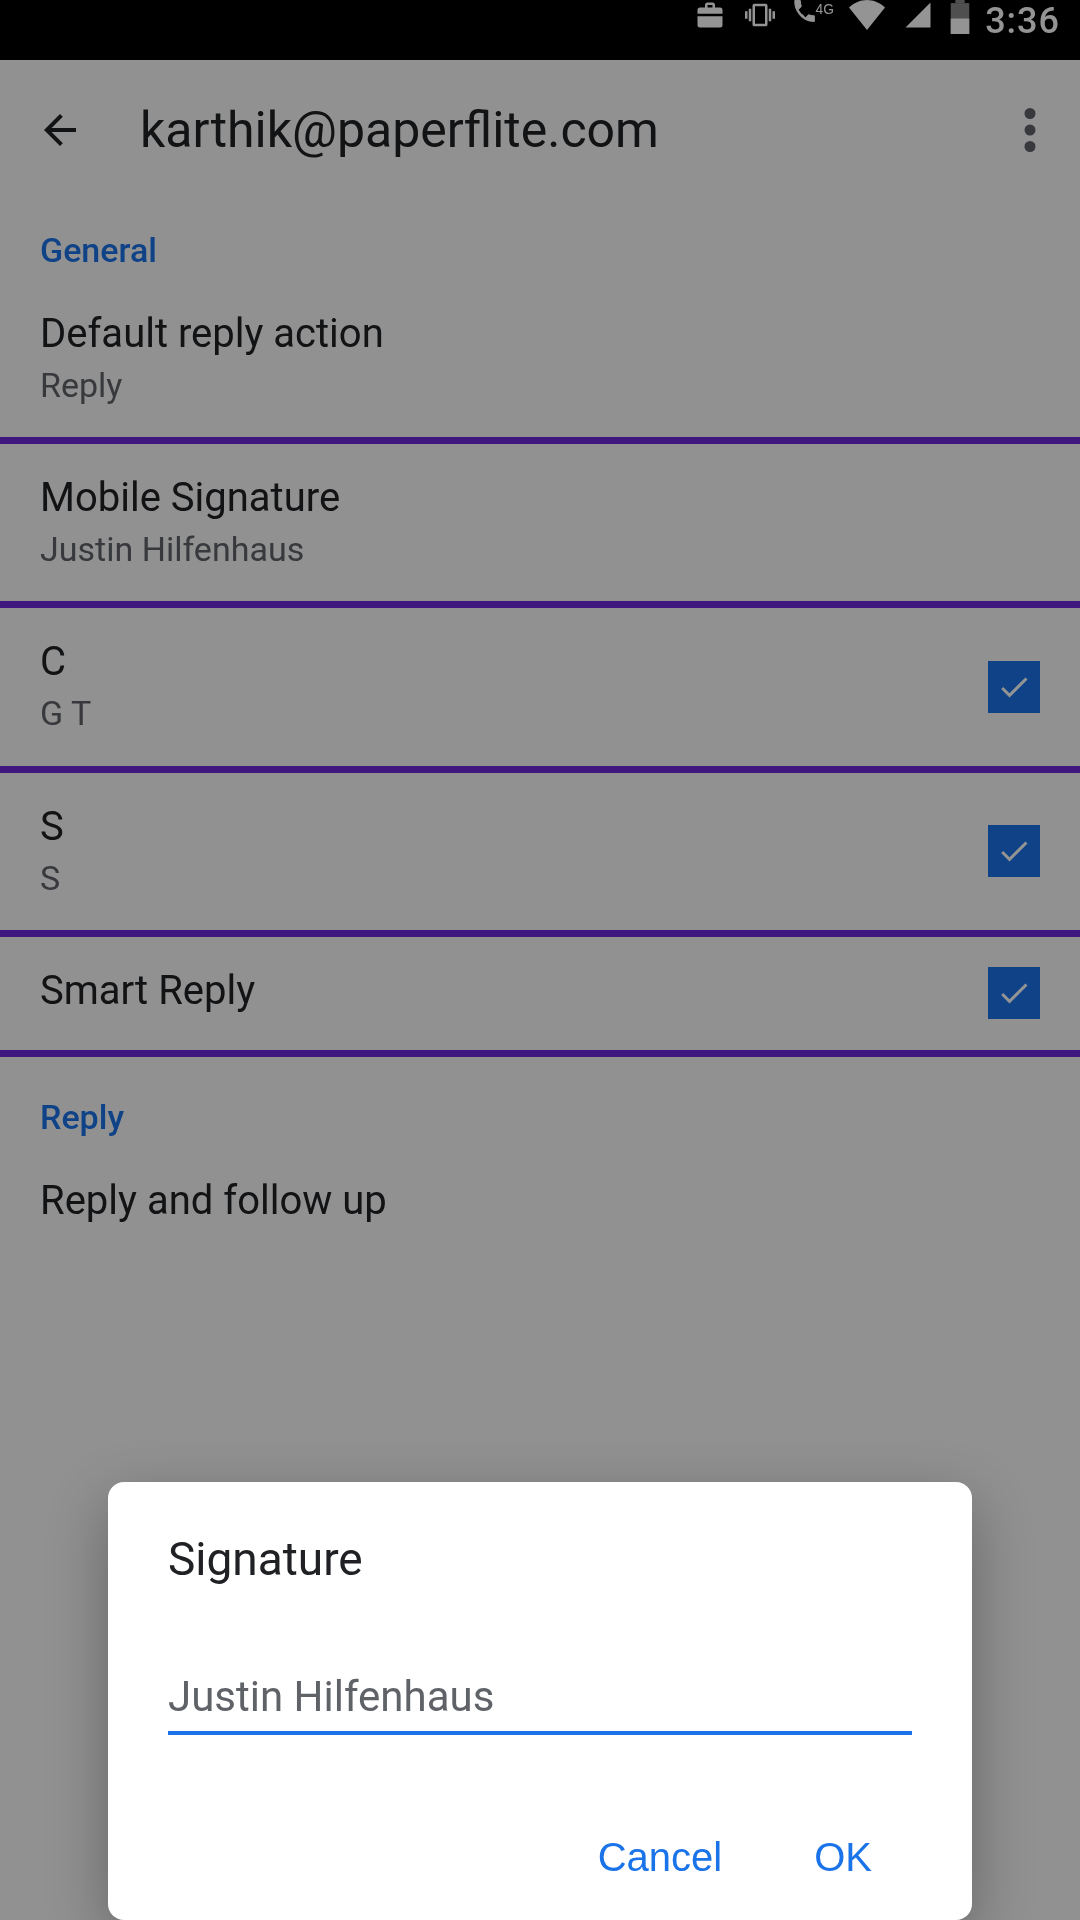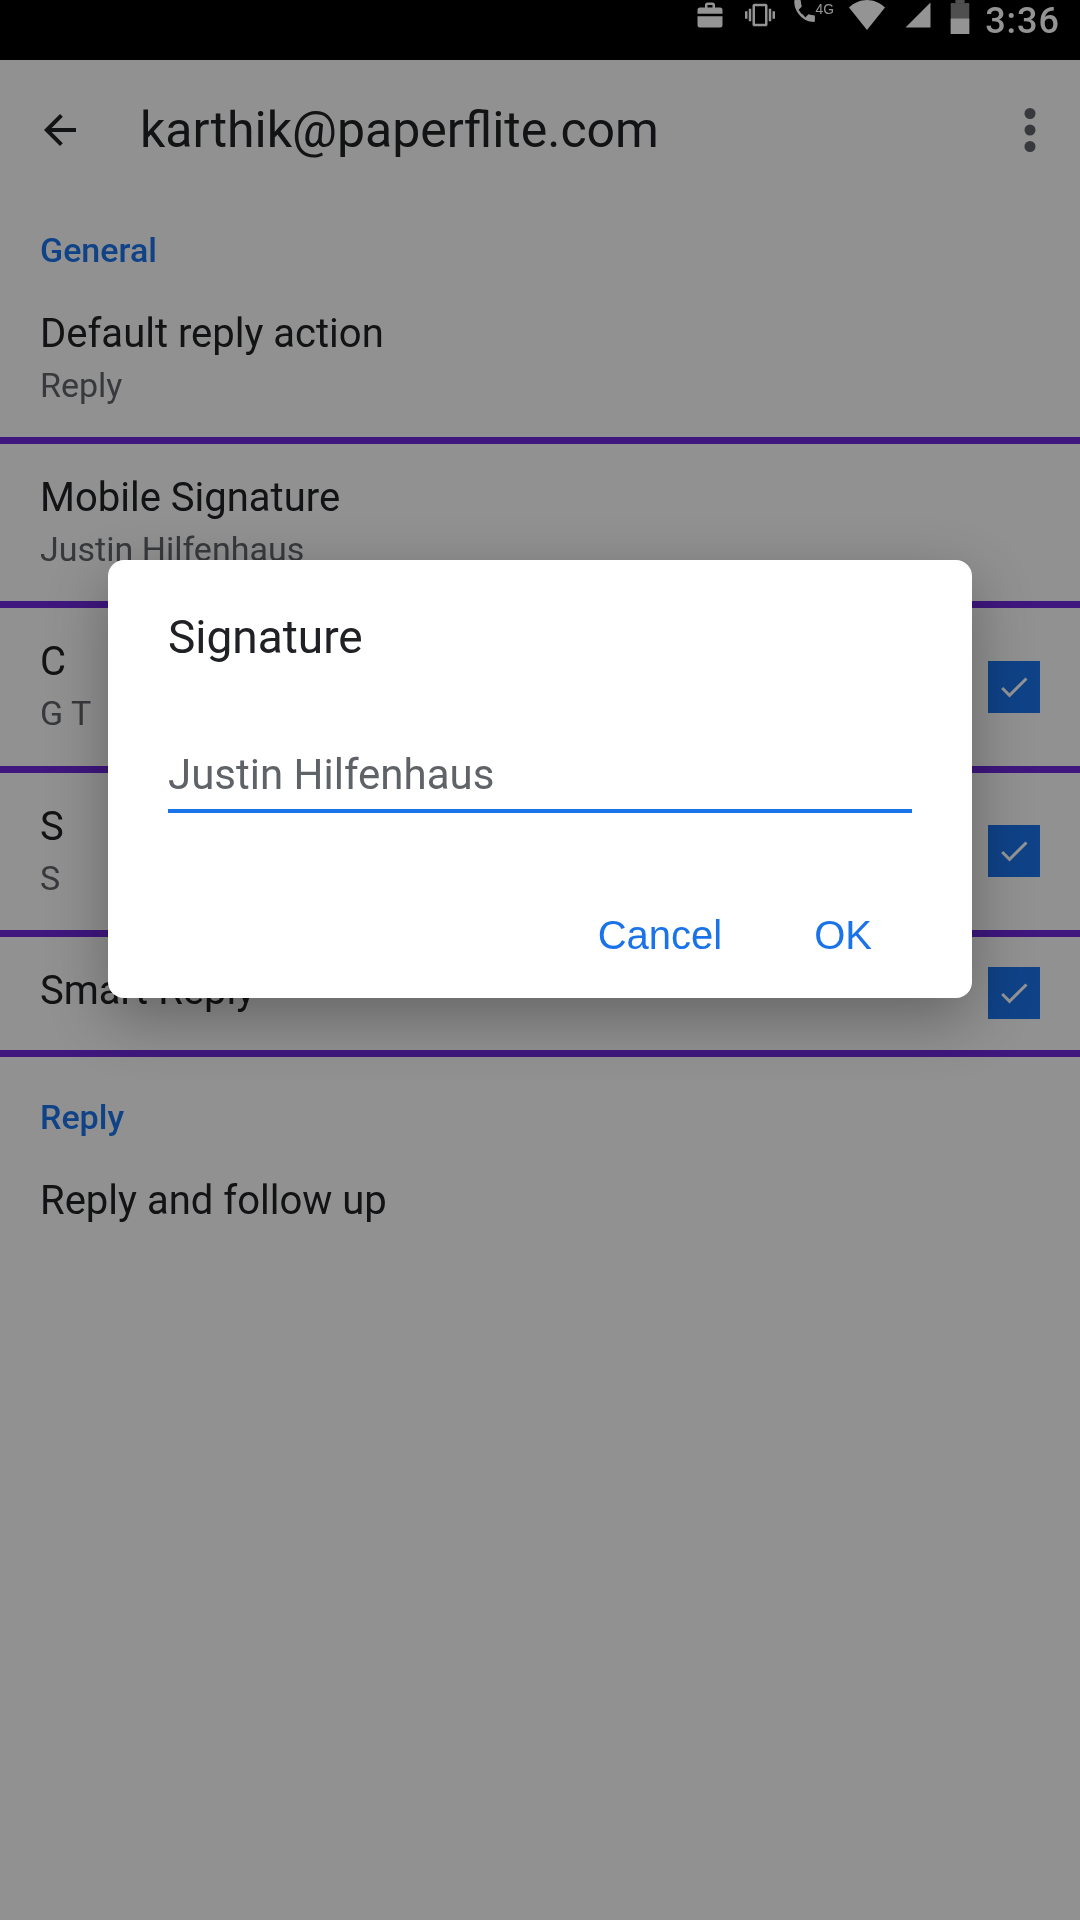--- a/index.html
+++ b/index.html
@@ -78,21 +78,21 @@
       display: flex;
       align-items: center;
       justify-content: center;
       margin-left: 20px;
     }
     .scrim {
       position: absolute;
       top: 0; left: 0; right: 0; bottom: 0;
       background: rgba(0,0,0,0.42);
       display: flex;
-      align-items: flex-start;
+      align-items: flex-end;
       justify-content: center;
     }
     .dialog {
       margin-top: 560px;
       width: 864px;
       background: #fff;
       border-radius: 16px;
       padding: 50px 60px 40px;
       box-shadow: 0 20px 60px rgba(0,0,0,0.3);
     }

